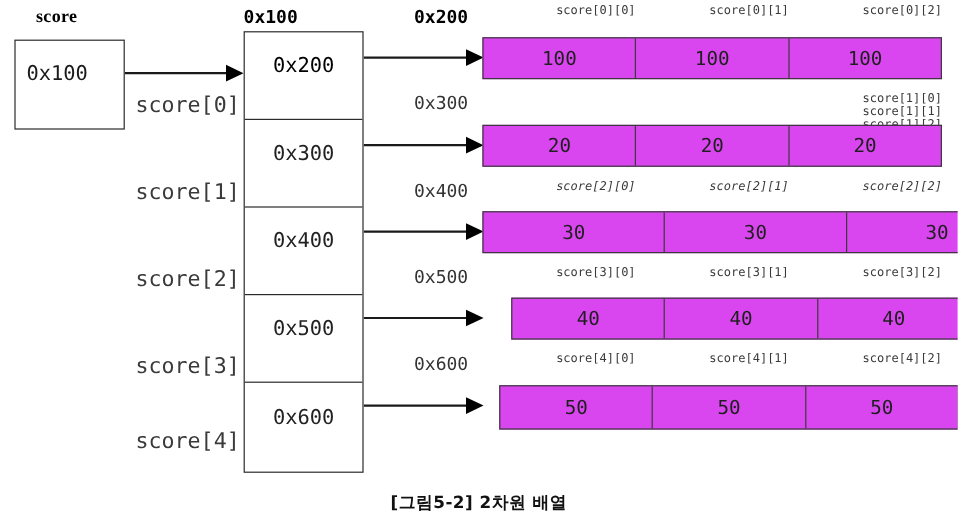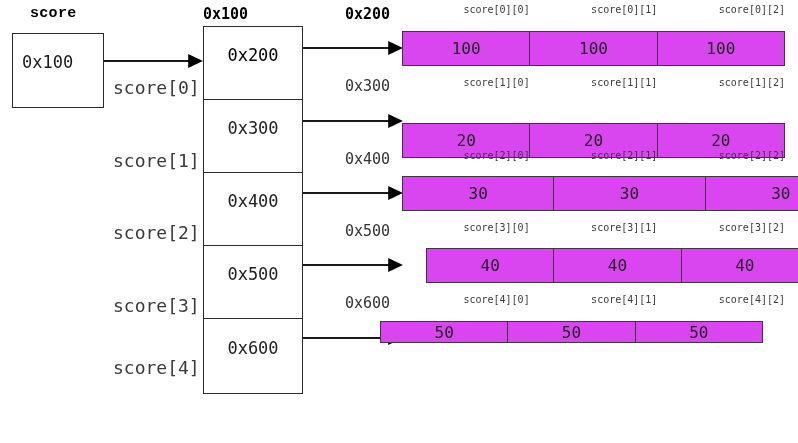--- a/index.html
+++ b/index.html
@@ -30,21 +30,21 @@
   
   .hdr-label {
     font-family: "DejaVu Sans Mono", monospace;
     font-size: 15px;
     font-weight: bold;
     color: #000;
     white-space: nowrap;
     line-height: 18px;
   }
   .hdr-serif {
-    font-family: Liberation Mono, monospace;
+    font-family: Liberation Serif, serif;
     font-size: 15px;
     font-weight: bold;
     letter-spacing: 0.3px;
   }
 
   
   .box {
     position: absolute;
     border: 1.6px solid #2b2b2b;
     background: #ffffff;
@@ -215,32 +215,32 @@
     <div>score[0][0]</div>
     <div>score[0][1]</div>
     <div>score[0][2]</div>
   </div>
   <div class="row" style="left:402px; top:31px; width:383px; height:35px;">
     <div class="cell">100</div>
     <div class="cell">100</div>
     <div class="cell">100</div>
   </div>
 
-  <div class="colhdr" style="left:402px; top:77px; width:383px;">
+  <div class="colhdr" style="left:402px; top:77px; width:383px;flex-direction:column;">
     <div>score[1][0]</div>
     <div>score[1][1]</div>
     <div>score[1][2]</div>
   </div>
-  <div class="row" style="left:402px; top:104px; width:383px; height:35px;margin-top:19px;">
+  <div class="row" style="left:402px; top:104px; width:383px; height:35px;">
     <div class="cell">20</div>
     <div class="cell">20</div>
     <div class="cell">20</div>
   </div>
 
-  <div class="colhdr" style="left:402px; top:150px; width:383px;">
+  <div class="colhdr" style="left:402px; top:150px; width:383px;font-style:italic;">
     <div>score[2][0]</div>
     <div>score[2][1]</div>
     <div>score[2][2]</div>
   </div>
   <div class="row" style="left:402px; top:176px; width:455px; height:35px;">
     <div class="cell">30</div>
     <div class="cell">30</div>
     <div class="cell">30</div>
   </div>
 
@@ -253,20 +253,21 @@
     <div class="cell">40</div>
     <div class="cell">40</div>
     <div class="cell">40</div>
   </div>
 
   <div class="colhdr" style="left:402px; top:294px; width:383px;">
     <div>score[4][0]</div>
     <div>score[4][1]</div>
     <div>score[4][2]</div>
   </div>
-  <div class="row" style="left:380px; top:321px; width:383px; height:22px;">
+  <div class="row" style="left:416px; top:321px; width:383px; height:37px;">
     <div class="cell">50</div>
     <div class="cell">50</div>
     <div class="cell">50</div>
   </div>
 
+  <div class="caption" style="left:0; top:410px;">[그림5-2] 2차원 배열</div>
 
 </div>
 
 </body></html>

